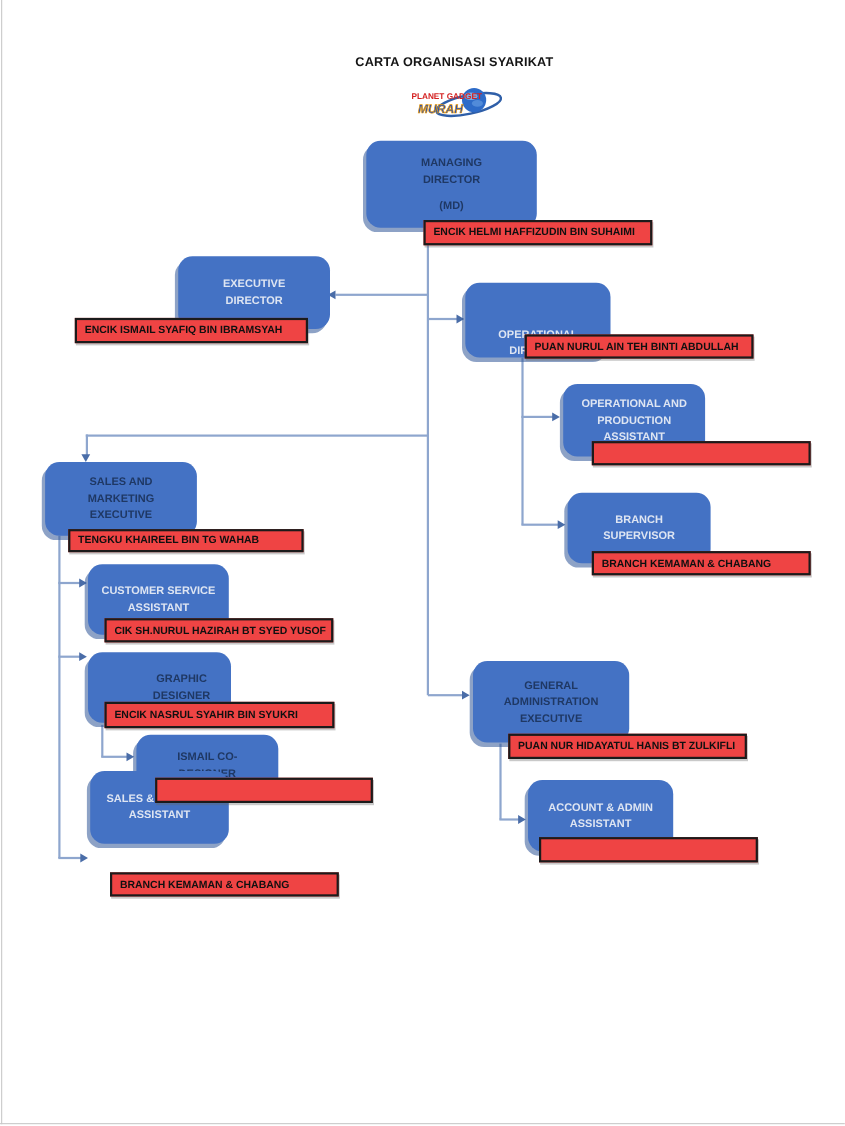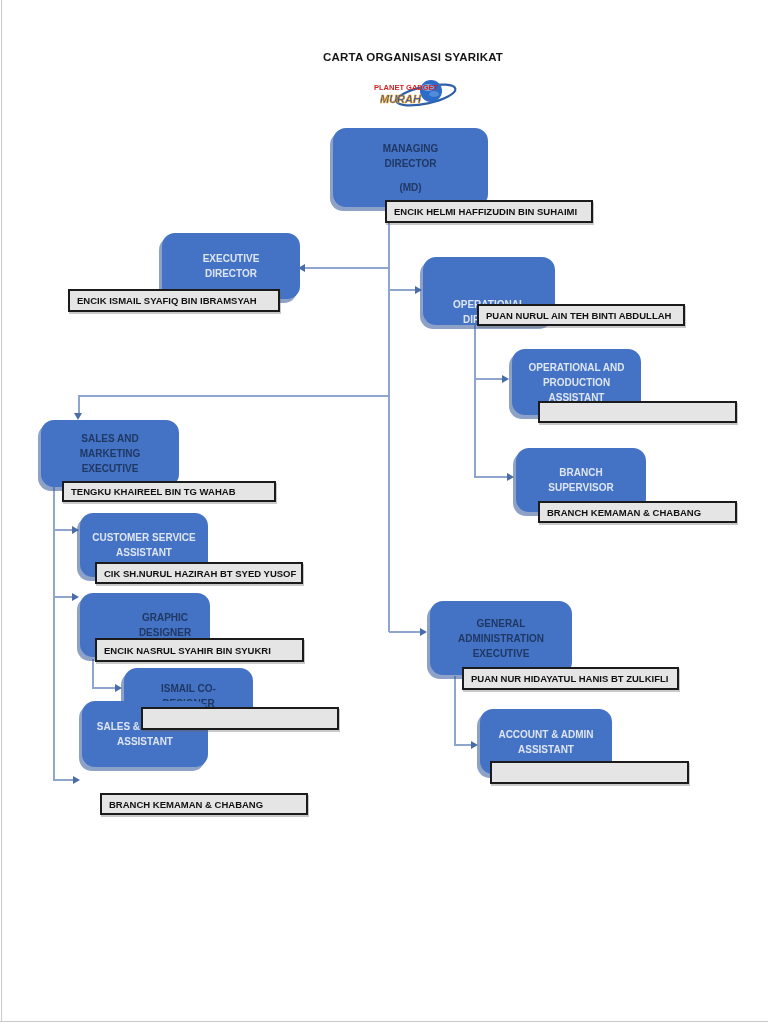--- a/index.html
+++ b/index.html
@@ -40,21 +40,21 @@
   .n-gd  {left:80px;top:593px;width:130px;height:64px;}
   .n-gcd {left:124px;top:668px;width:129px;height:55px;}
   .n-gcd .role{max-width:80px;}
   .n-ssa {left:82px;top:701px;width:126px;height:66px;}
   .n-gae {left:430px;top:601px;width:142px;height:74px;}
   .n-gae .role{max-width:96px;}
   .n-aaa {left:480px;top:709px;width:132px;height:65px;}
 
   
   .namebox{
-    position:absolute;background:#e5e5e5;border:2px solid #1b1b1b;z-index:3;
+    position:absolute;background:#ef4444;border:2px solid #1b1b1b;z-index:3;
     font-weight:bold;font-size:9.5px;color:#101010;
     display:flex;align-items:center;padding:0 7px;box-sizing:border-box;
     white-space:nowrap;box-shadow:1px 2px 0 rgba(100,100,100,.35);
   }
   .nb-md  {left:385px;top:200px;width:208px;height:23px;}
   .nb-exec{left:68px; top:289px;width:212px;height:23px;}
   .nb-opdir{left:477px;top:304px;width:208px;height:22px;}
   .nb-opa {left:538px;top:401px;width:199px;height:22px;}
   .nb-bsup{left:538px;top:501px;width:199px;height:22px;}
   .nb-sme {left:62px; top:481px;width:214px;height:21px;}

